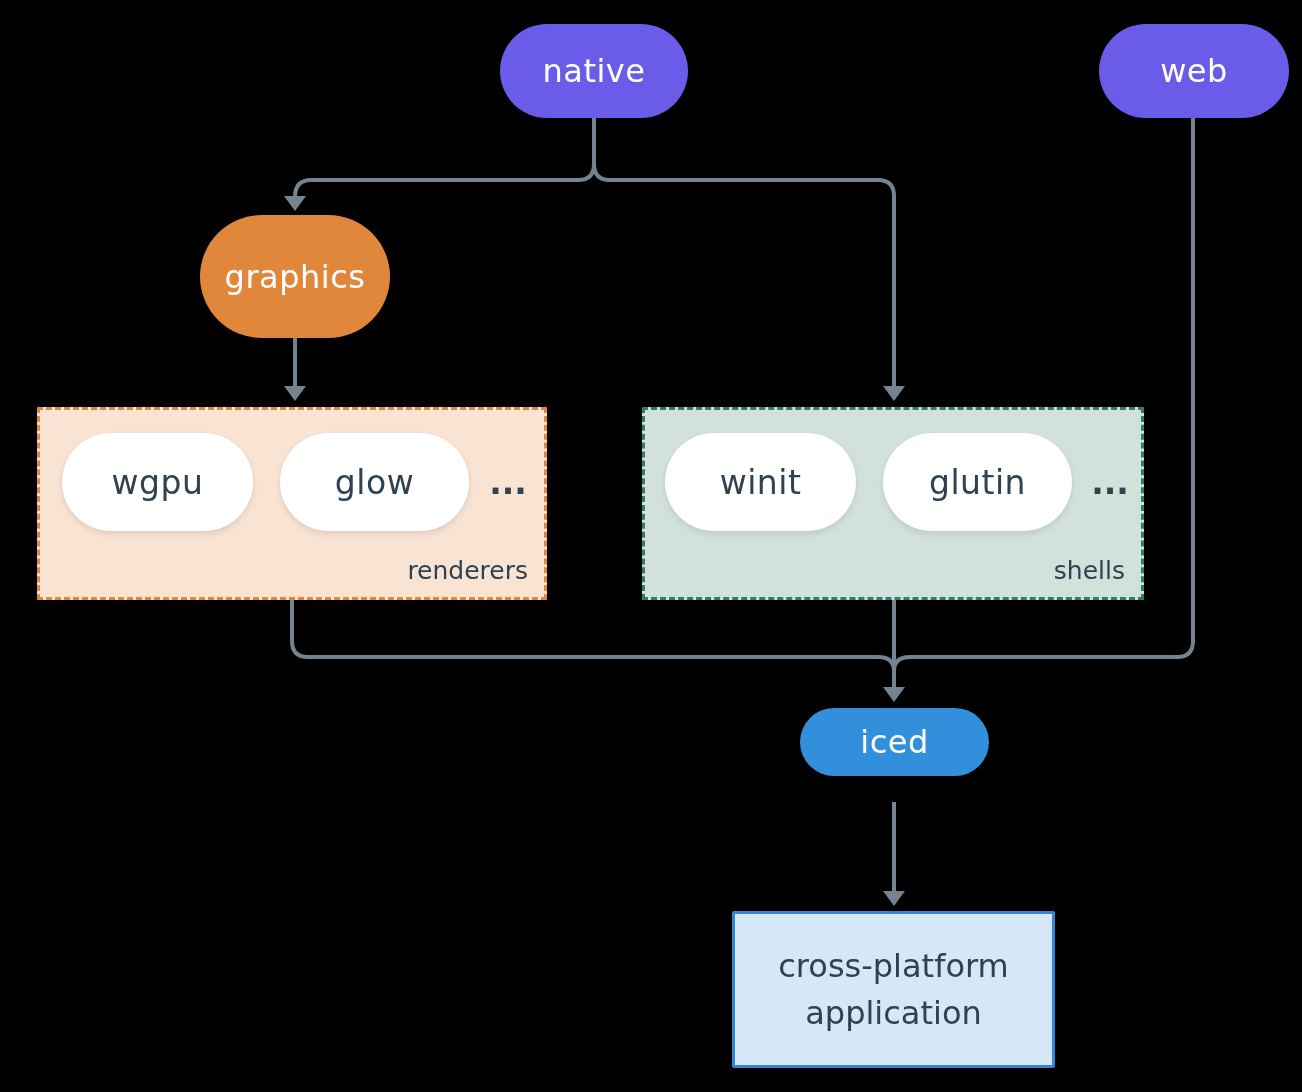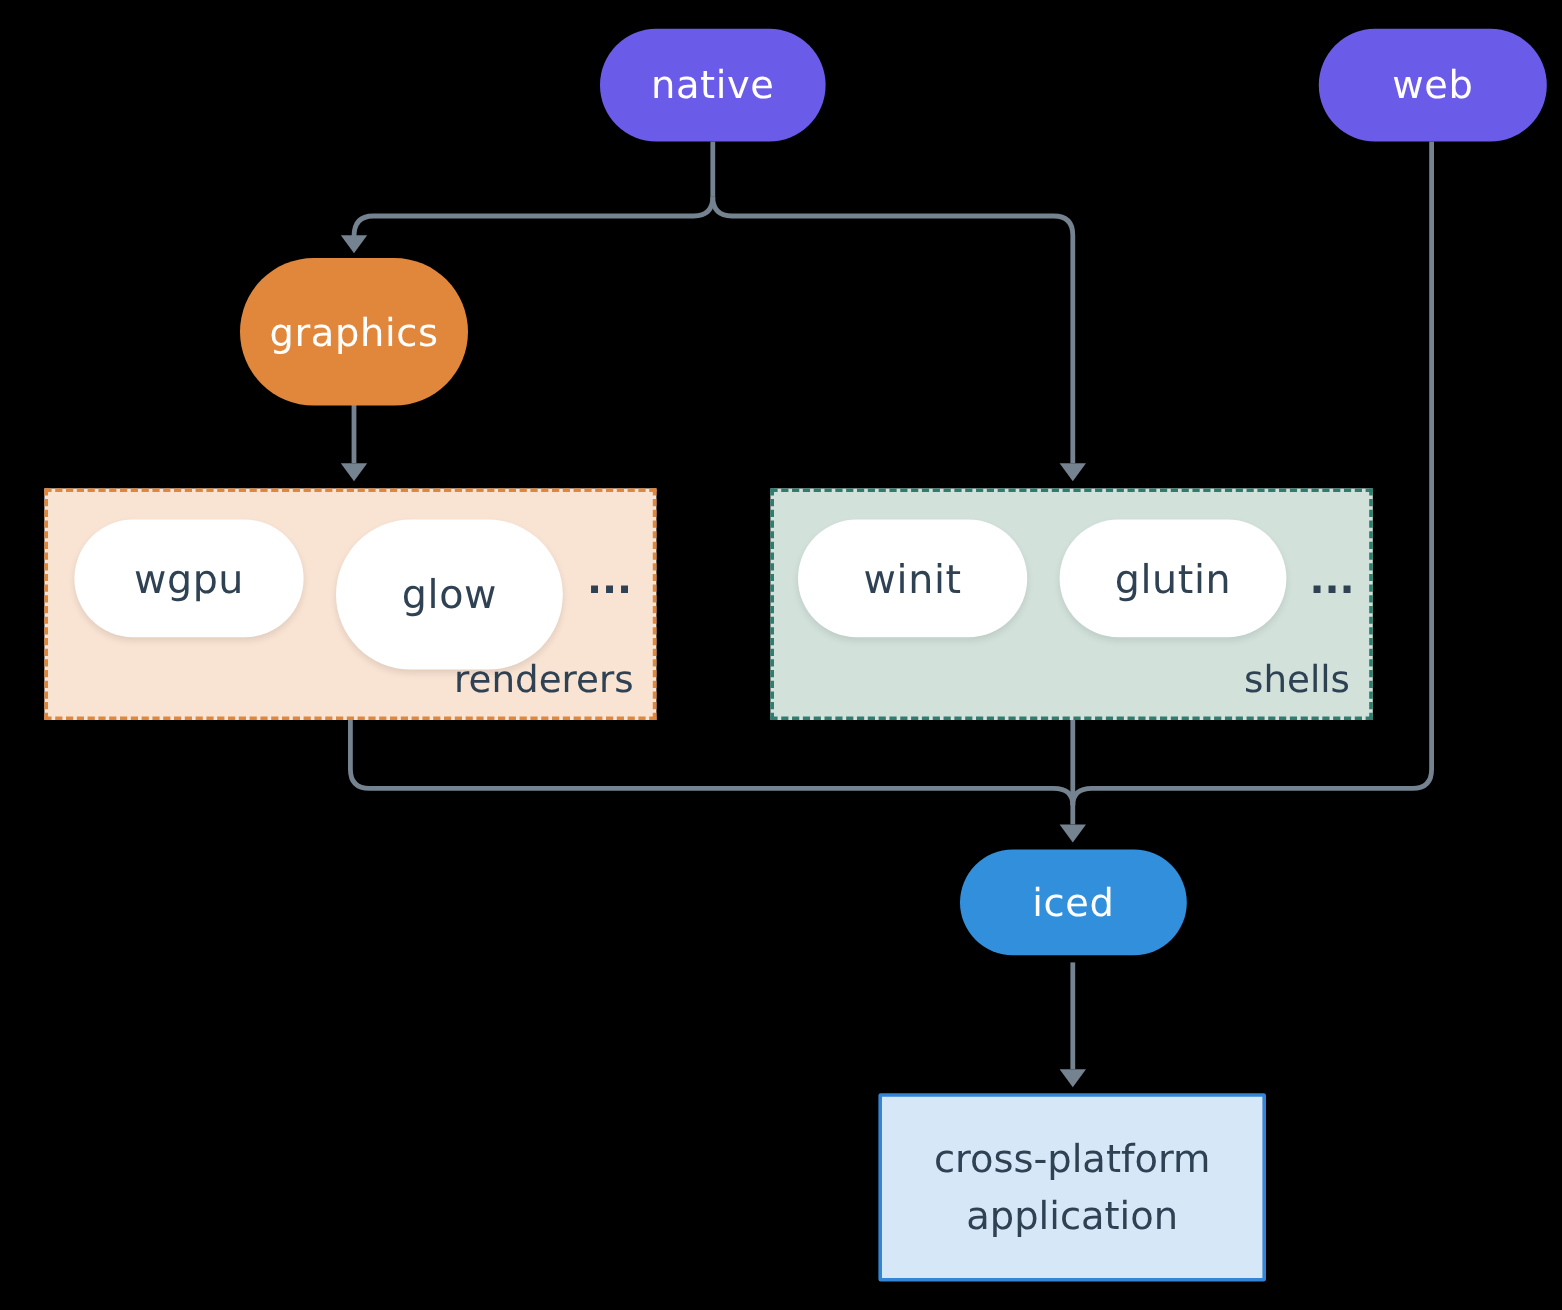--- a/index.html
+++ b/index.html
@@ -30,58 +30,58 @@
   .pill.blue   { background: var(--blue, #318fdb);  color: var(--node-text-light, #fff); }
   .pill.white  {
     background: var(--white-pill, #fff);
     color: var(--node-text-dark, #2f4254);
     box-shadow: 0 3px 6px rgba(0,0,0,0.10);
   }
 
   .node-native   { left: 488px;  top: 24px;  width: 188px; height: 94px; }
   .node-web      { left: 1087px; top: 24px;  width: 190px; height: 94px; text-align: right; }
   .node-graphics { left: 188px;  top: 215px; width: 190px; height: 123px; }
-  .node-iced     { left: 788px;  top: 708px; width: 189px; height: 88px; }
+  .node-iced     { left: 788px;  top: 708px; width: 189px; height: 68px; }
 
   .group {
     position: absolute;
     border: 3px dashed;
     z-index: 1;
     padding-left: 44px;
   }
   .group-renderers {
     left: 25px; top: 407px; width: 510px; height: 193px;
     background: var(--renderers-fill, #f9e3d3);
     border-color: var(--renderers-border, #e0873c);
   }
   .group-shells {
     left: 630px; top: 407px; width: 502px; height: 193px;
     background: var(--shells-fill, #d2e2db);
     border-color: var(--shells-border, #2e7d6e);
   }
   .group .pill { font-size: 33px; }
   .node-wgpu   { left: 22px;  top: 23px; width: 191px; height: 98px; }
-  .node-glow   { left: 240px; top: 23px; width: 189px; height: 125px; }
+  .node-glow   { left: 240px; top: 23px; width: 189px; height: 98px; }
   .node-winit  { left: 20px;  top: 23px; width: 191px; height: 98px; }
   .node-glutin { left: 238px; top: 23px; width: 189px; height: 98px; }
 
   .ellipsis {
     position: absolute;
     top: 23px; height: 98px; width: 60px;
     display: flex; align-items: center; justify-content: center;
     font-size: 33px; font-weight: bold;
     color: var(--node-text-dark, #2f4254);
   }
   .group-renderers .ellipsis { left: 438px; }
   .group-shells   .ellipsis { left: 435px; }
 
   .group-label {
     position: absolute;
     right: 16px; bottom: 12px;
-    font-size: 31px;
+    font-size: 25px;
     color: var(--node-text-dark, #2f4254);
   }
 
   .app-box {
     position: absolute;
     left: 720px; top: 911px; width: 323px; height: 157px;
     background: var(--app-fill, #d6e7f8);
     border: 3px solid var(--app-border, #3585d6);
     border-radius: 2px;
     display: flex; align-items: center; justify-content: center;

